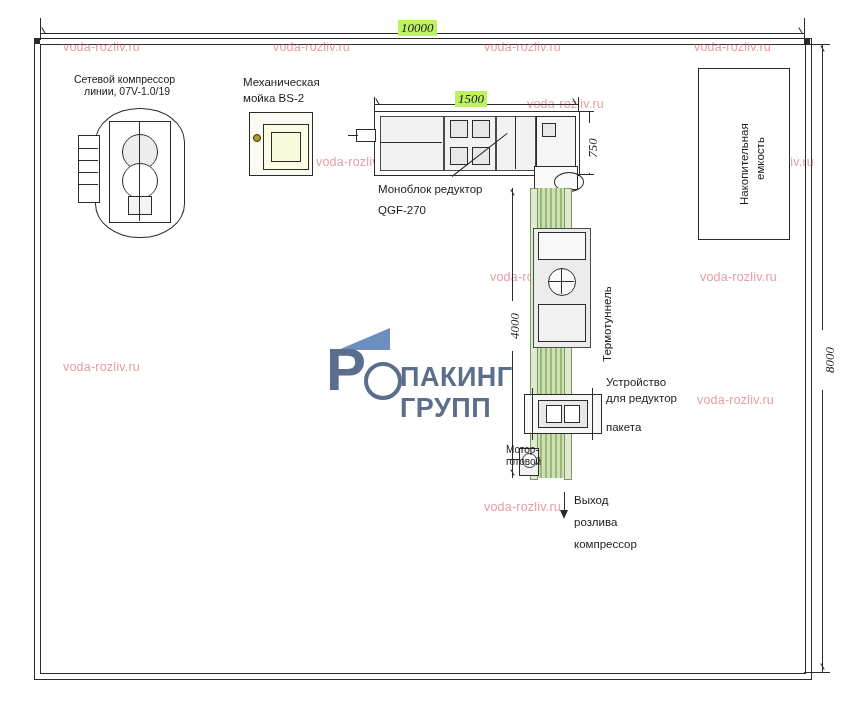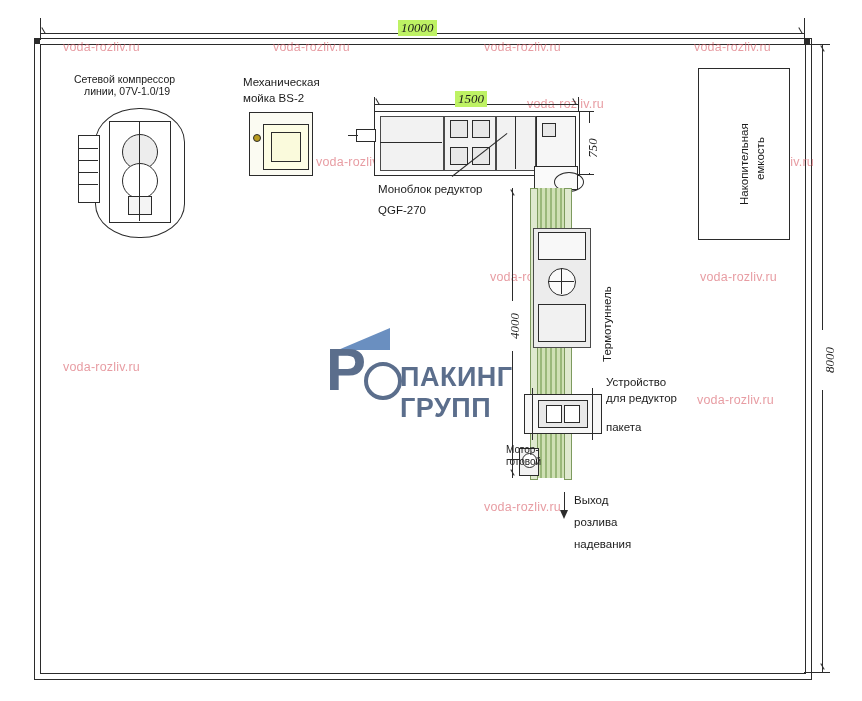--- a/index.html
+++ b/index.html
@@ -297,21 +297,21 @@
     <div class="abs circle" style="left:3px; top:5px; width:13px; height:13px; background:#ffffff;"></div>
   </div>
   <div class="abs lbl lbl-small" style="left:470px; top:444px;">Мотор-</div>
   <div class="abs lbl lbl-small" style="left:470px; top:456px;">готовой</div>
   <div class="abs line-h" style="left:508px; top:459px; width:12px;"></div>
 
   <div class="abs line-v" style="left:564px; top:492px; height:20px;"></div>
   <div class="abs arrow-down" style="left:560px; top:510px;"></div>
   <div class="abs lbl" style="left:574px; top:493px;">Выход</div>
   <div class="abs lbl" style="left:574px; top:515px;">розлива</div>
-  <div class="abs lbl" style="left:574px; top:537px;">надевания</div>
+  <div class="abs lbl" style="left:574px; top:537px;">компрессор</div>
 
   <div class="abs box-thin" style="left:698px; top:68px; width:90px; height:170px; background:#ffffff;"></div>
   <div class="abs lbl-v lbl" style="left:737px; top:205px;">Накопительная</div>
   <div class="abs lbl-v lbl" style="left:753px; top:180px;">емкость</div>
 
   <div class="abs" style="left:318px; top:320px;">
     <div class="abs logo-wing" style="left:20px; top:8px;"></div>
     <div class="abs logo-r" style="left:8px; top:20px;">Р</div>
     <div class="abs circle" style="left:46px; top:42px; width:30px; height:30px; border:4px solid #5b6e8c; background:transparent;"></div>
     <div class="abs logo-text" style="left:82px; top:42px;">ПАКИНГ ГРУПП</div>

